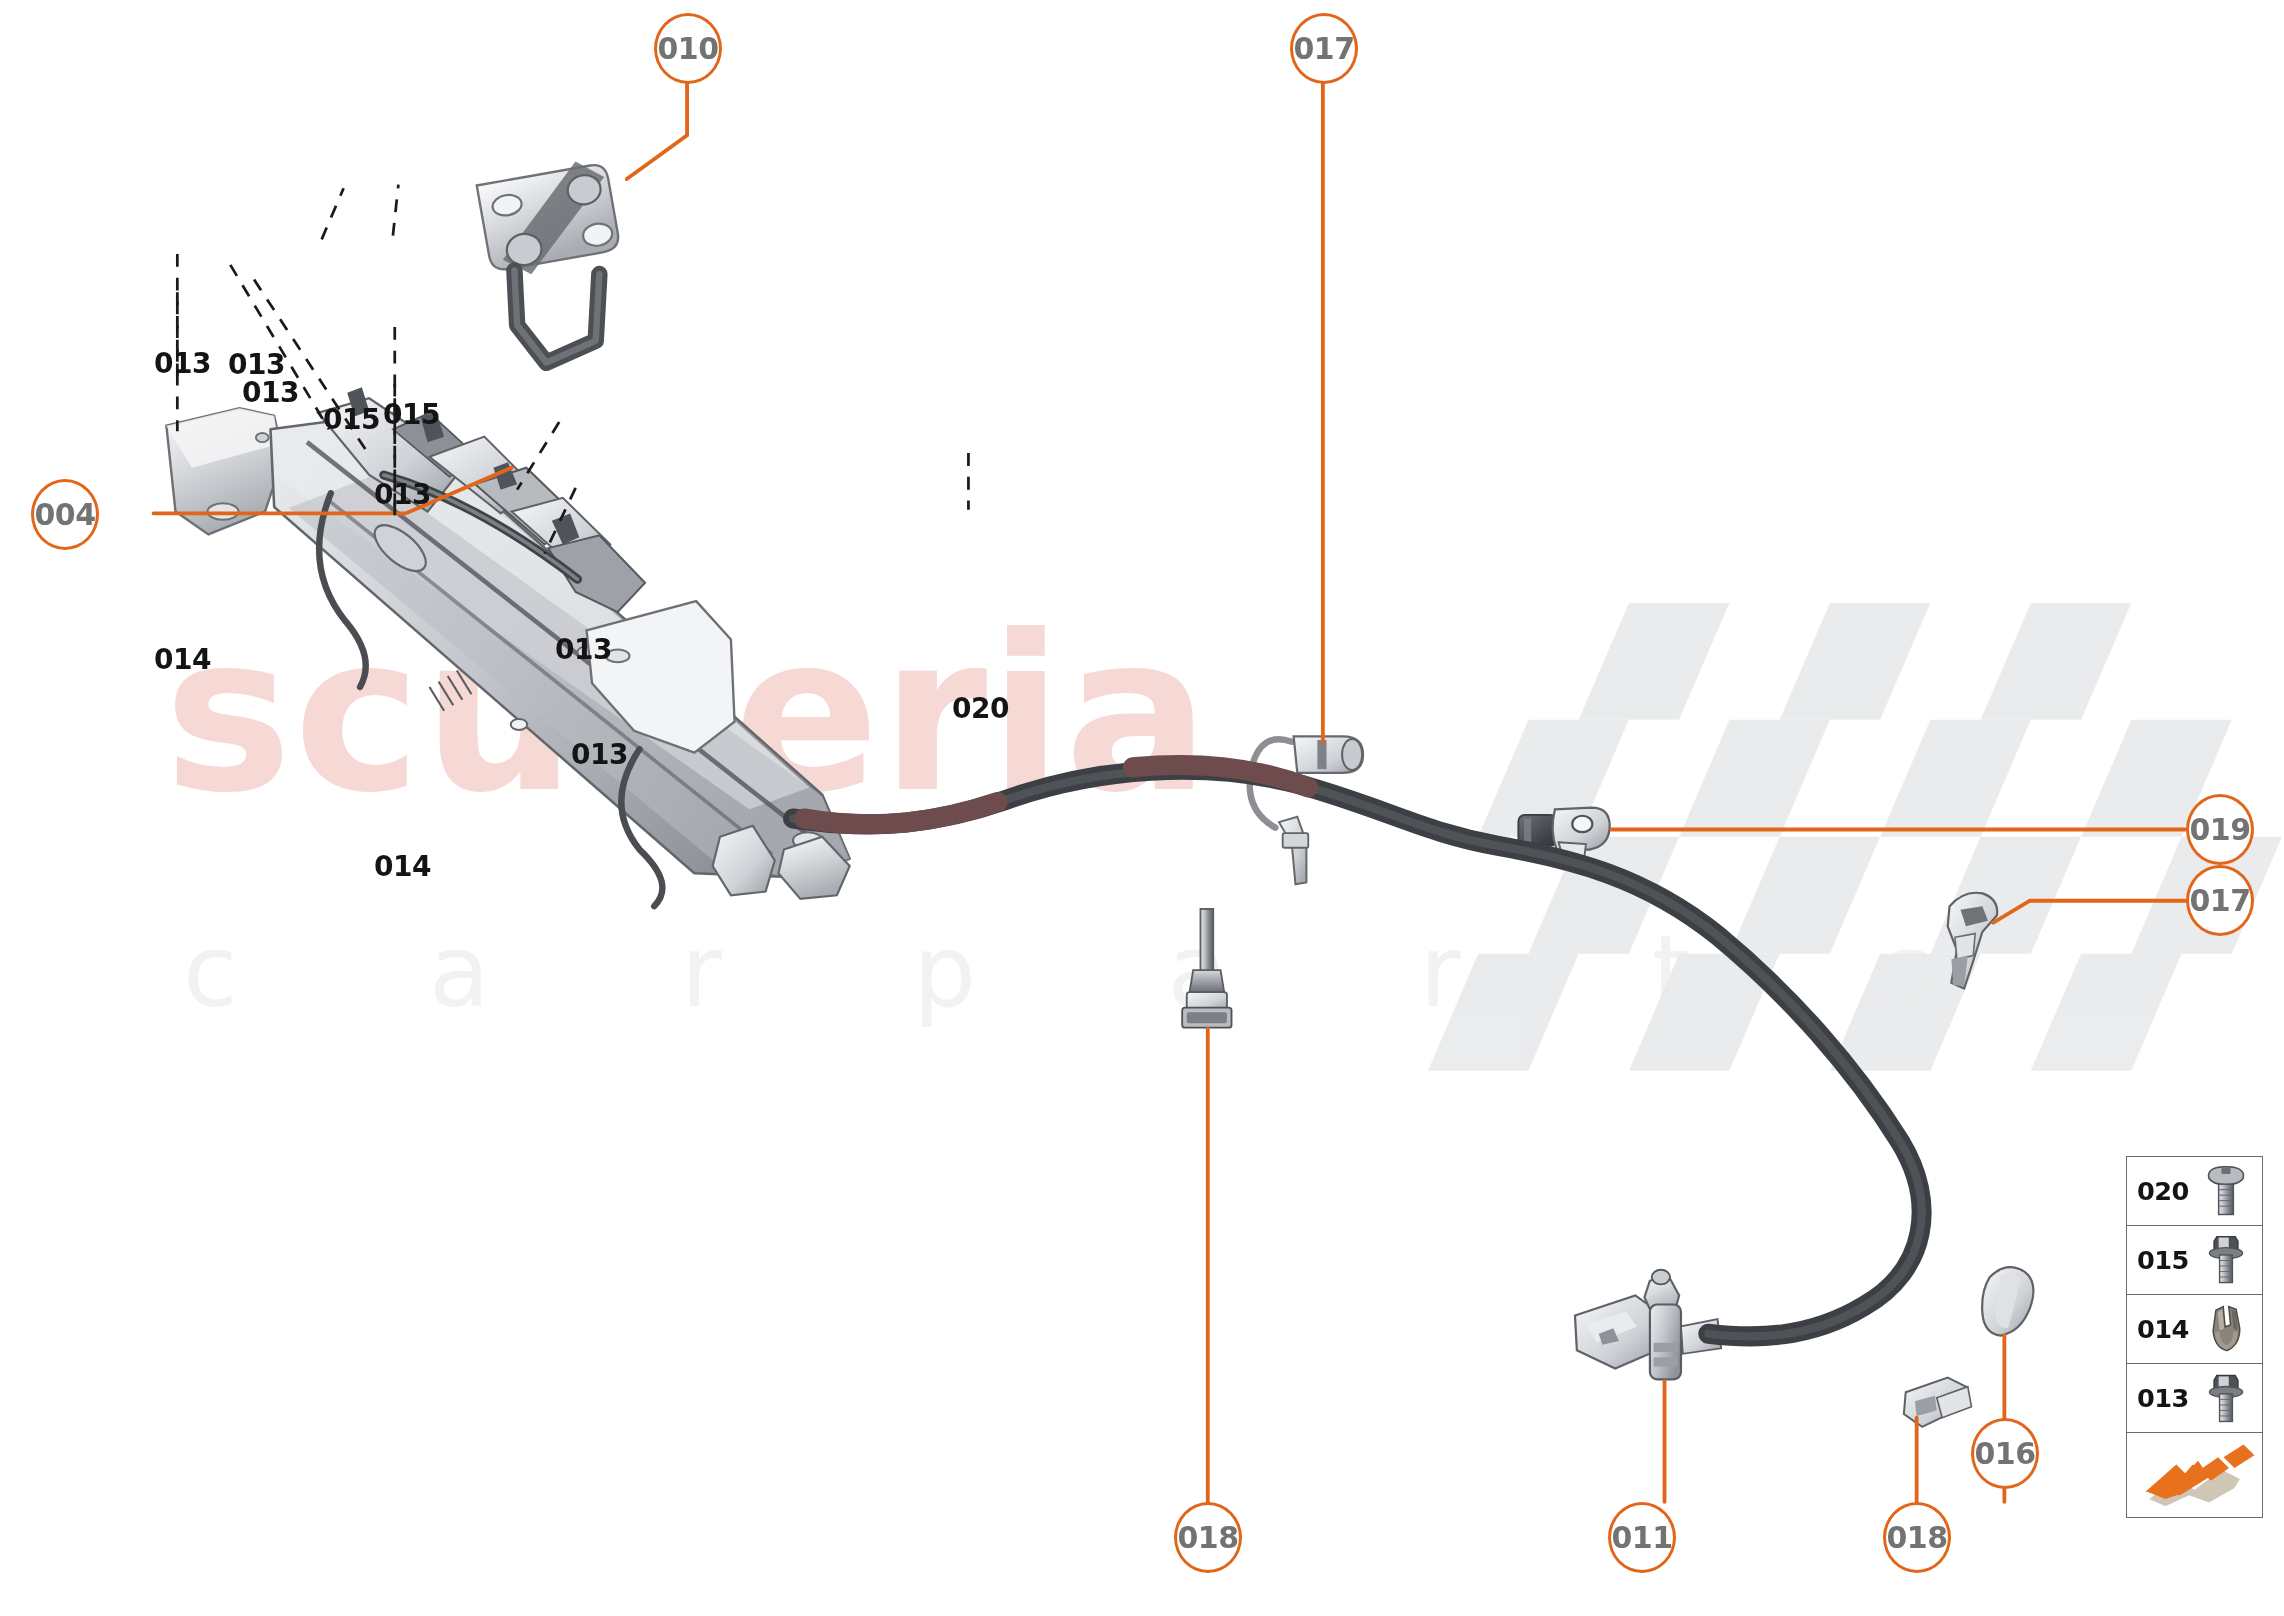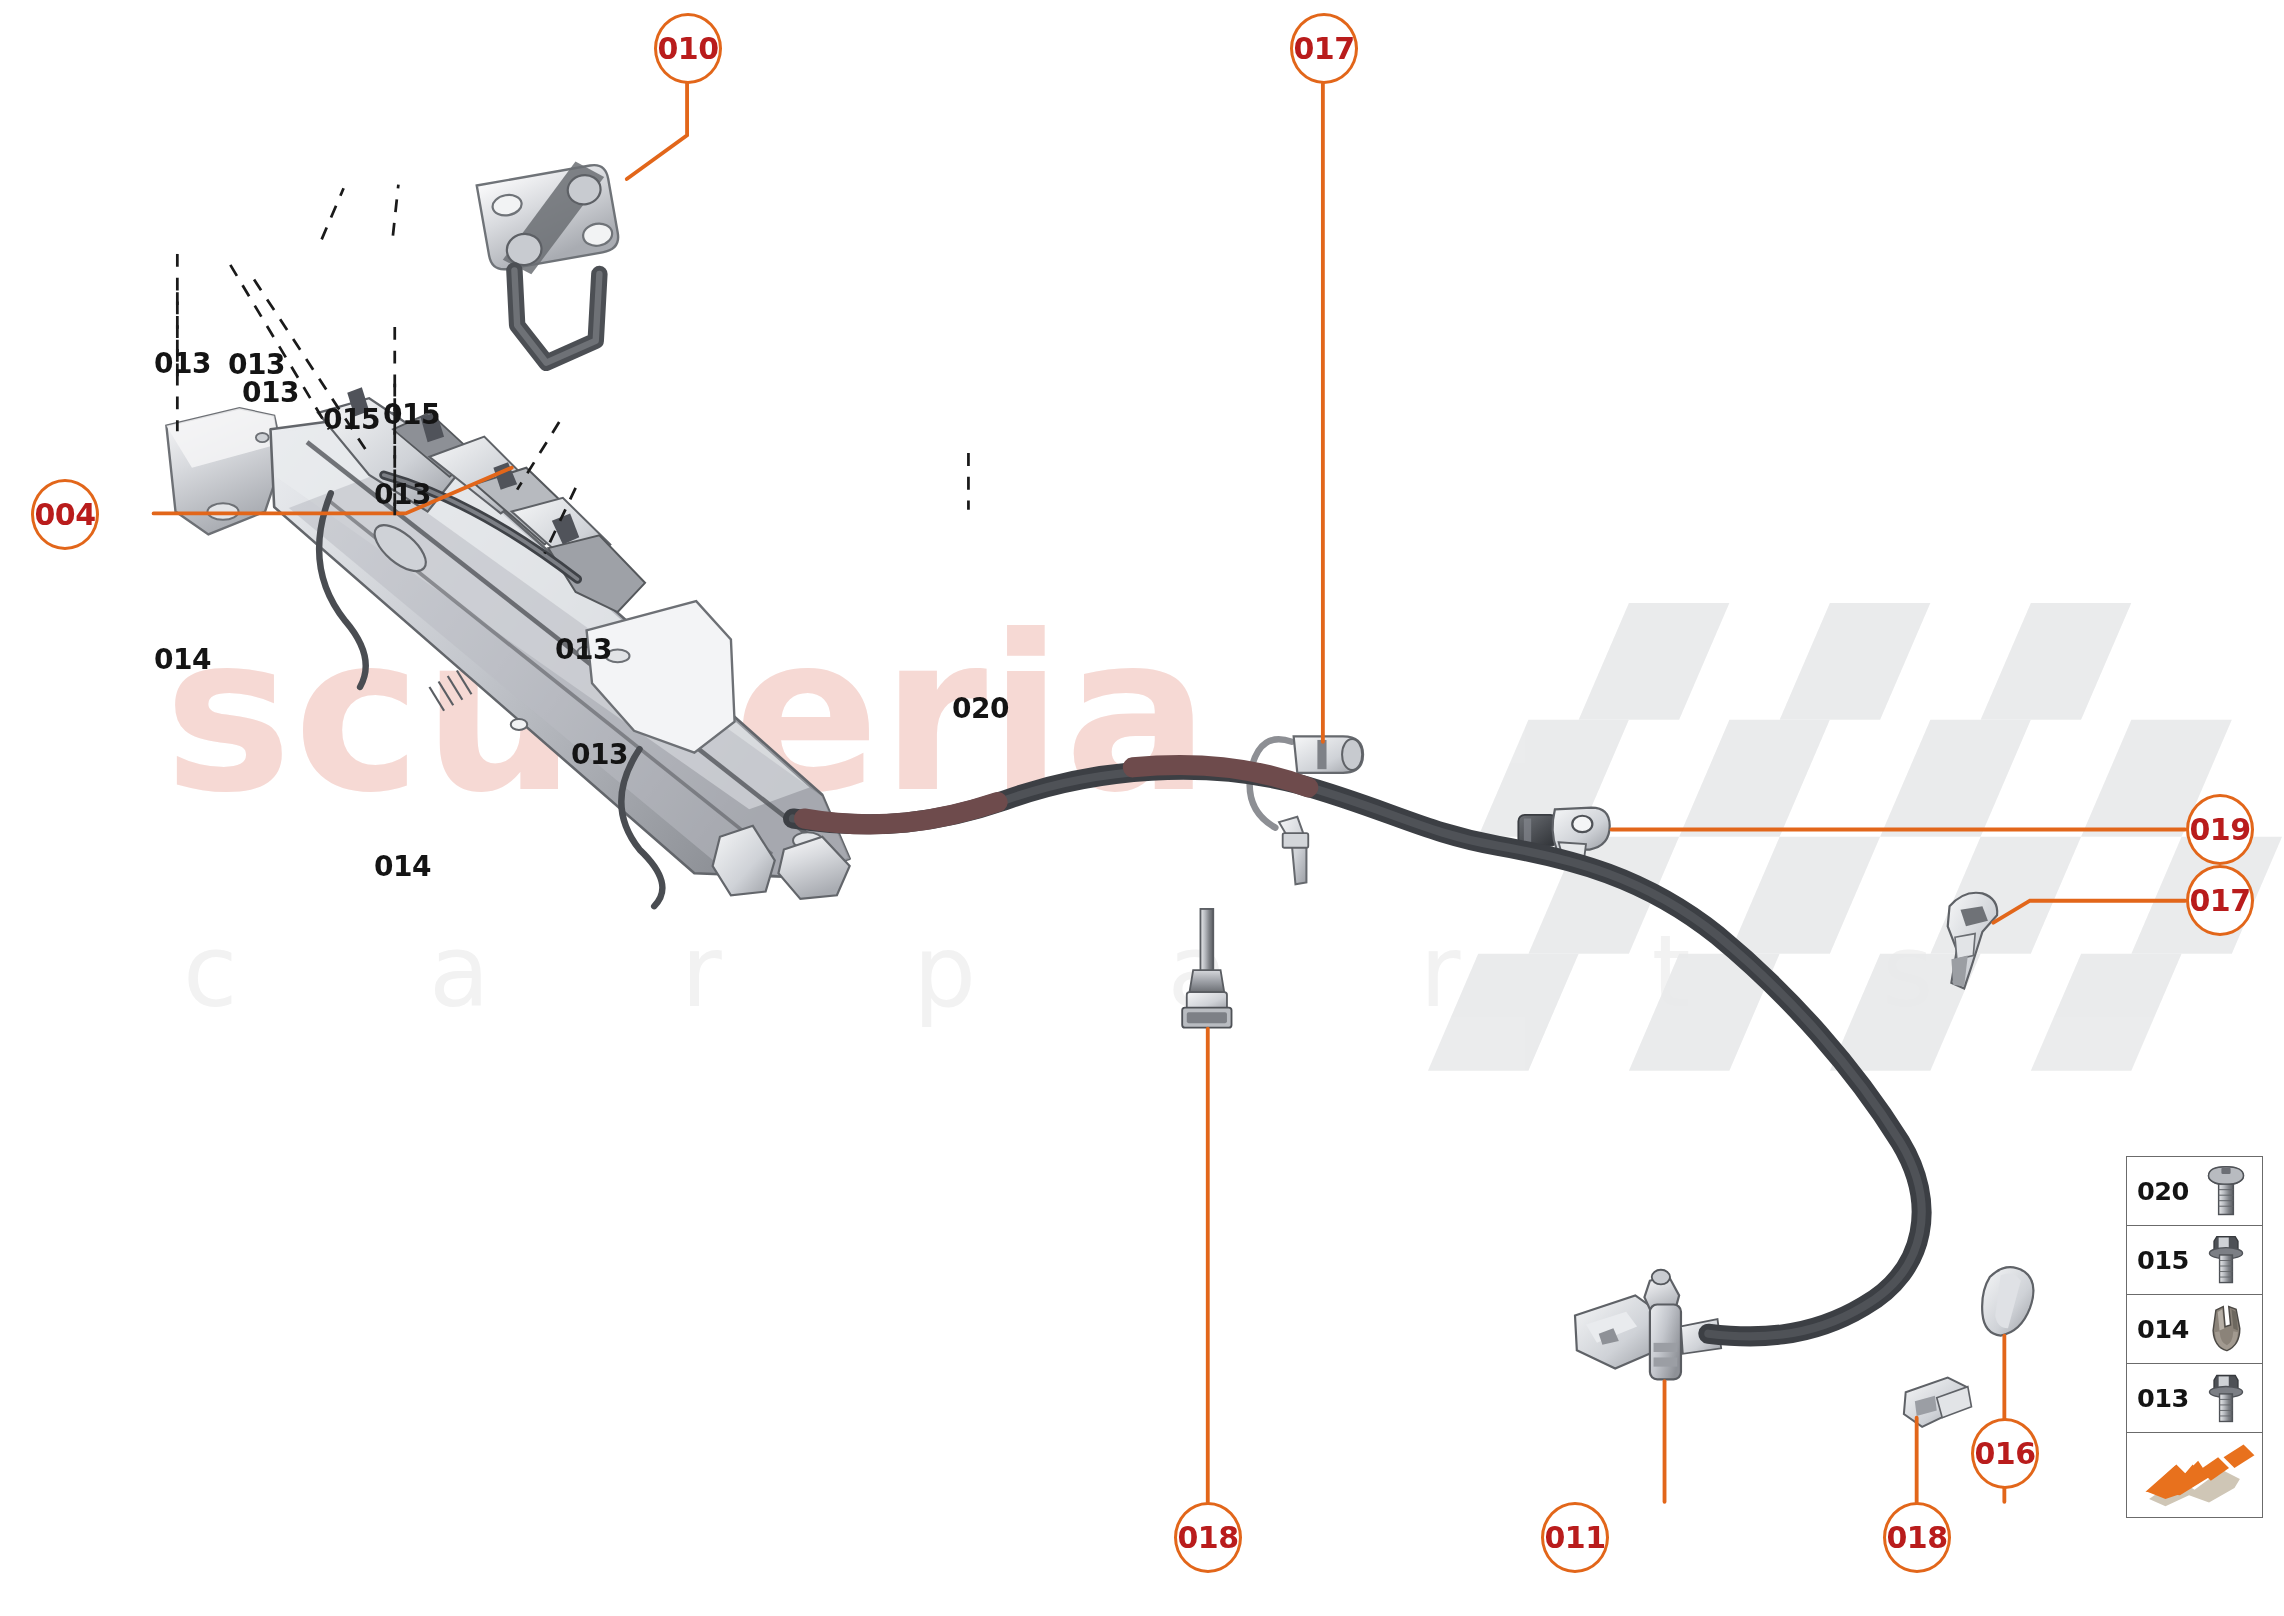--- a/index.html
+++ b/index.html
@@ -56,21 +56,21 @@
     border: 3.7px solid #e2661a;
     border-radius: 50%;
     background: #ffffff;
     box-sizing: border-box;
     display: flex;
     align-items: center;
     justify-content: center;
     font-family: "DejaVu Sans", sans-serif;
     font-size: 30px;
     font-weight: 700;
-    color: #b91c1c;
+    color: #737373;
     letter-spacing: -0.5px;
     z-index: 40;
   }
   
   .dlabel {
     position: absolute;
     font-family: "DejaVu Sans", sans-serif;
     font-size: 28px;
     font-weight: 700;
     color: #141414;
@@ -406,21 +406,21 @@
   </div>
   <div class="callout" style="left:2186px; top:794px;">
     <span>019</span>
   </div>
   <div class="callout" style="left:2186px; top:865px;">
     <span>017</span>
   </div>
   <div class="callout" style="left:1174px; top:1502px;">
     <span>018</span>
   </div>
-  <div class="callout" style="left:1541px; top:1502px;">
+  <div class="callout" style="left:1608px; top:1502px;">
     <span>011</span>
   </div>
   <div class="callout" style="left:1883px; top:1502px;">
     <span>018</span>
   </div>
   <div class="callout" style="left:1971px; top:1418px;">
     <span>016</span>
   </div>
 
   <div class="dlabel" style="left:154px; top:347px;">013</div>

